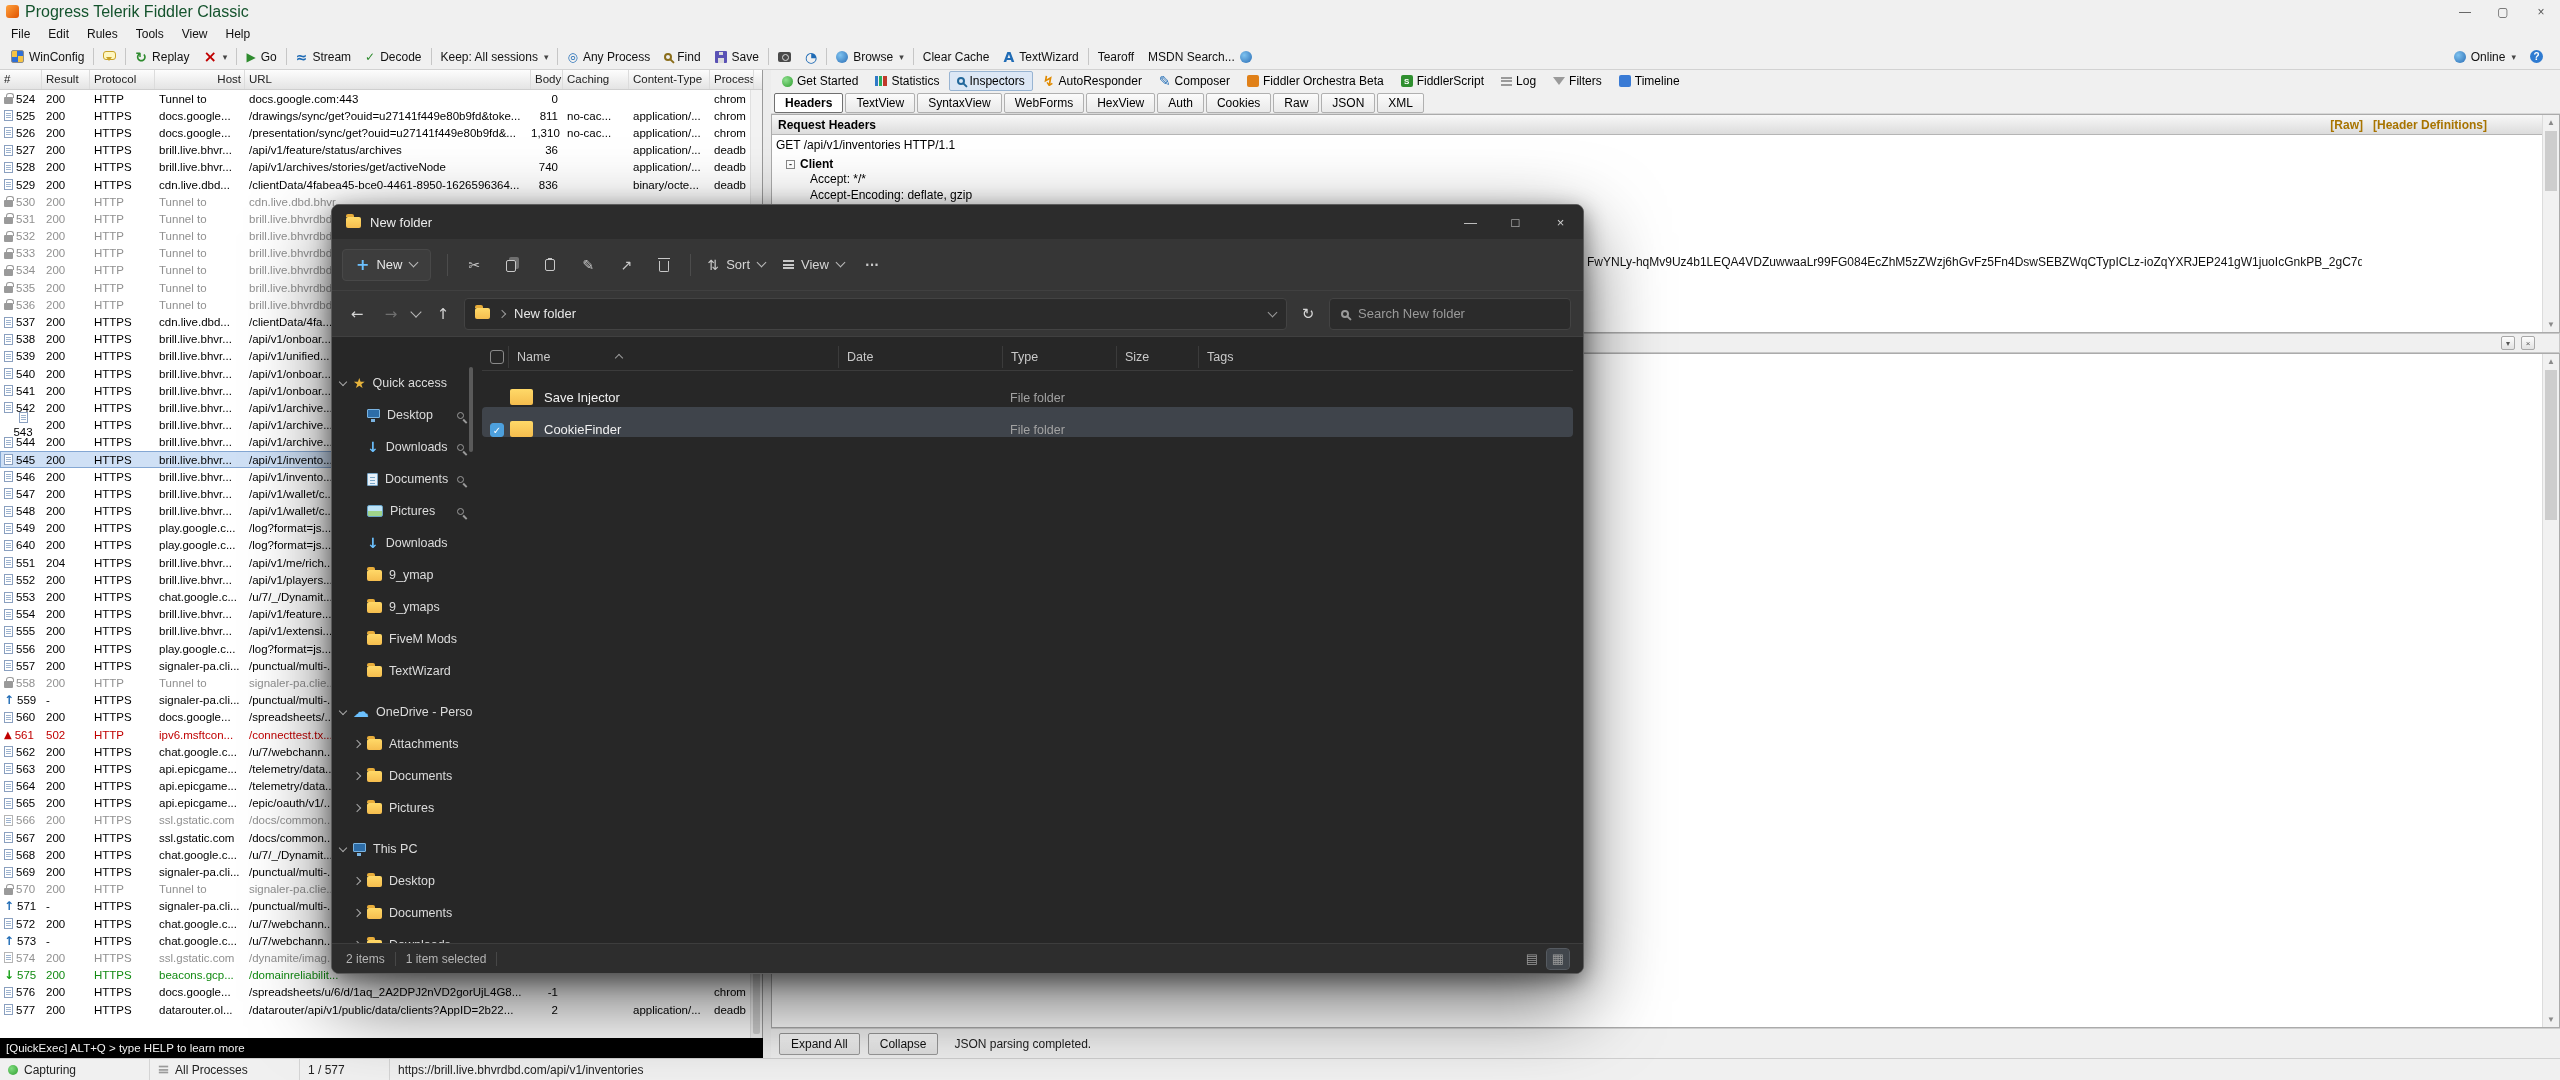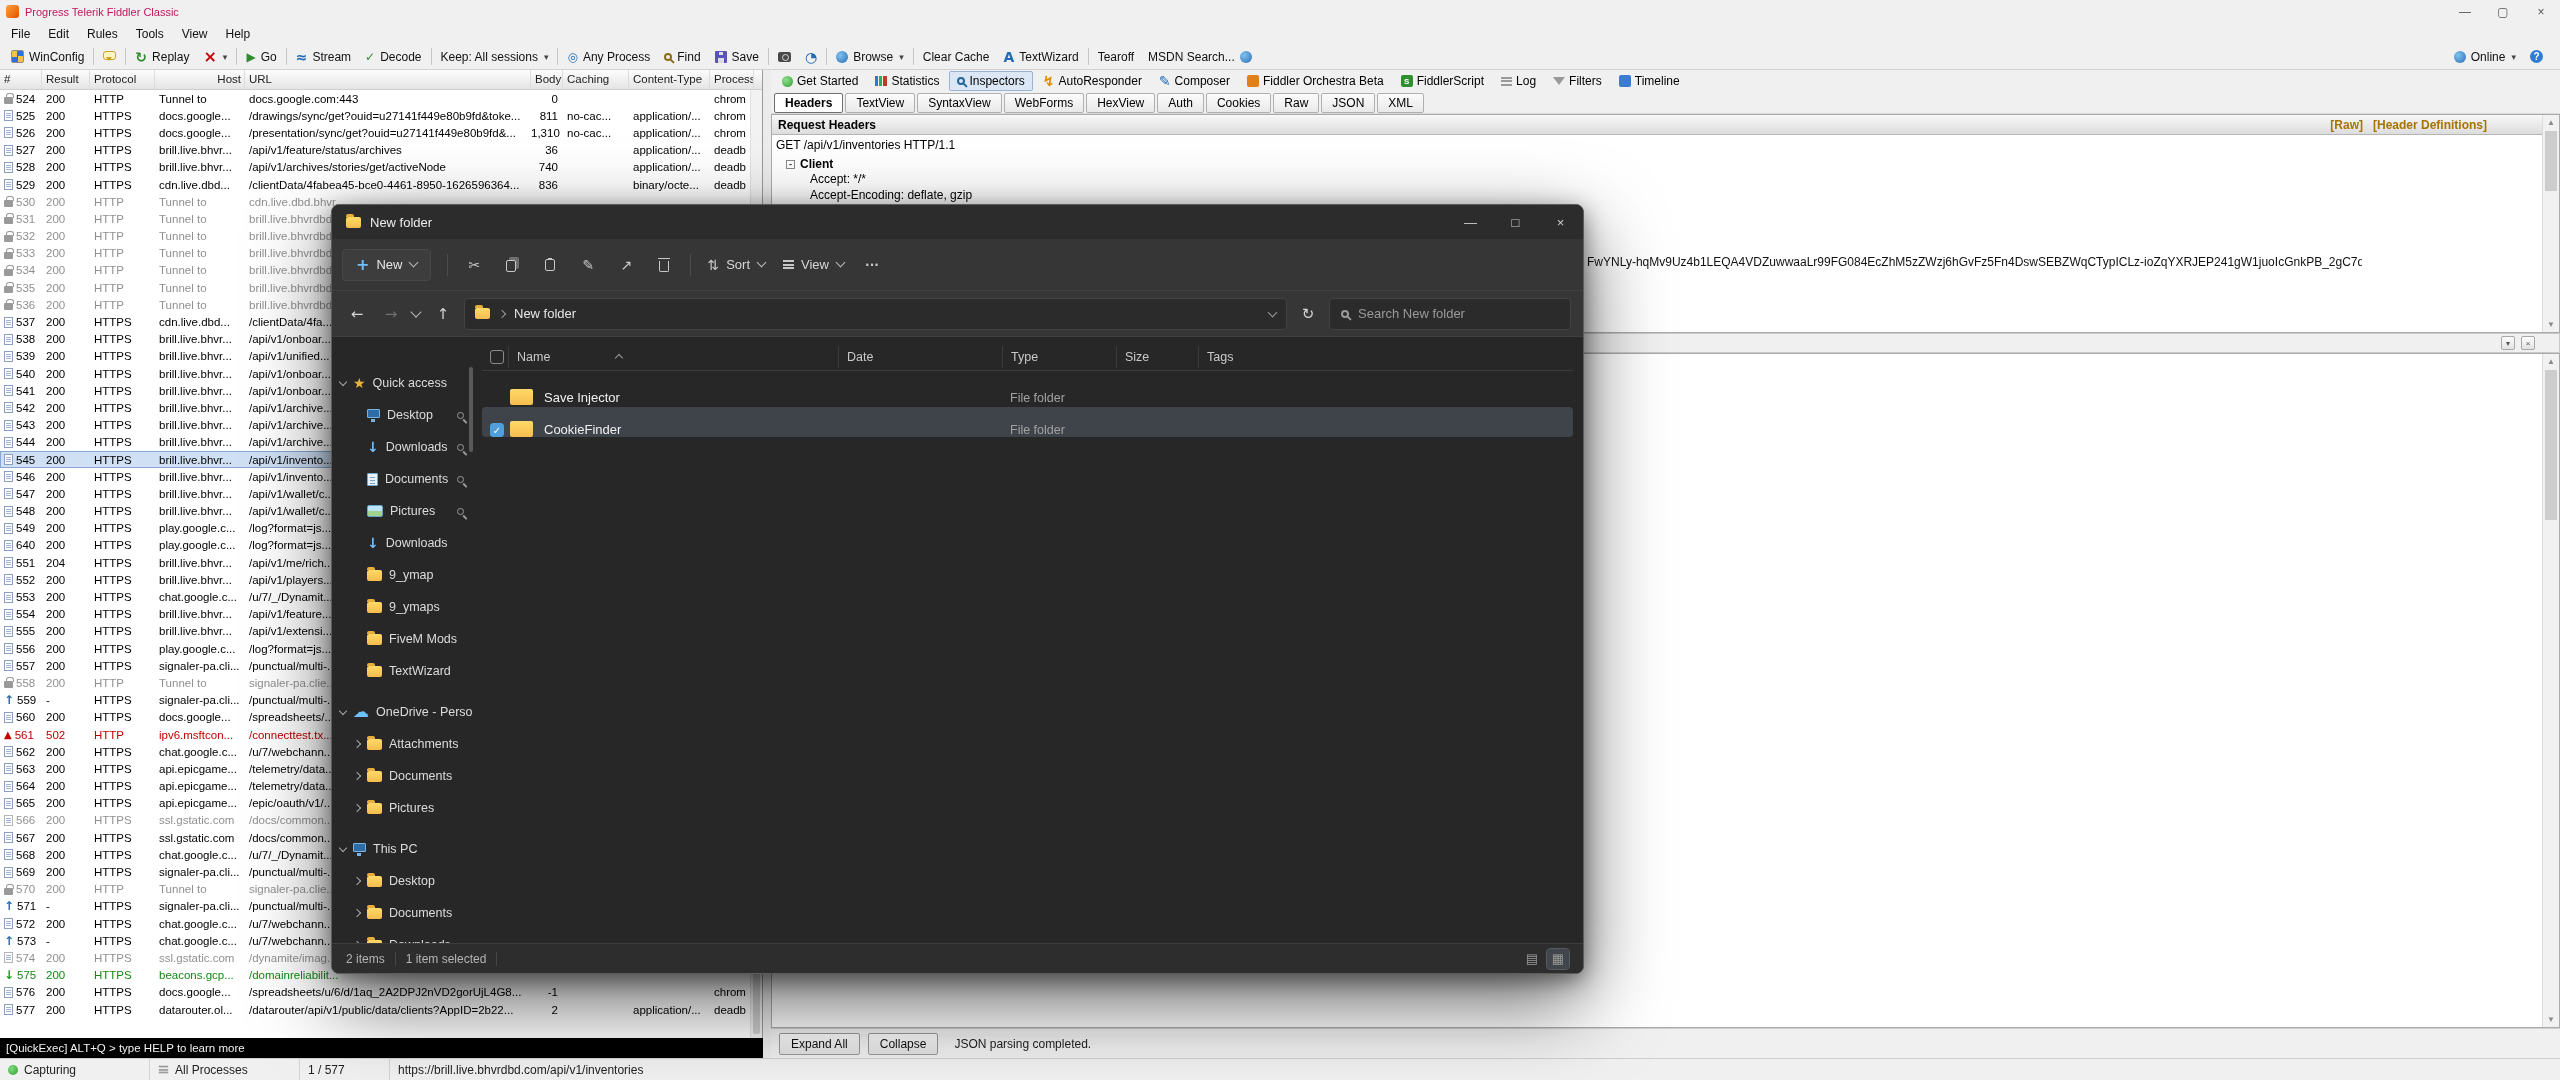--- a/index.html
+++ b/index.html
@@ -3,21 +3,21 @@
 <meta charset="utf-8">
 <style>
 *{margin:0;padding:0;box-sizing:border-box}
 html,body{width:2560px;height:1080px;overflow:hidden}
 body{font-family:"Liberation Sans","DejaVu Sans",sans-serif;background:#1a1a1a;position:relative;color:#000}
 
 
 .fiddler{position:absolute;inset:0;background:#f0f0f0}
 .f-titlebar{height:23px;background:#f0f0f0;display:flex;align-items:center;padding-left:6px;gap:6px}
 .f-appicon{width:13px;height:13px;border-radius:3px;background:linear-gradient(135deg,#ffa23d,#e05200)}
-.f-title{font-size:11px;color:#be185d}
+.f-title{font-size:16px;color:#14532d}
 .winctl{margin-left:auto;display:flex;height:100%}
 .winctl span{width:38px;display:flex;align-items:center;justify-content:center;font-size:12px;color:#555}
 .menubar{height:21px;display:flex;align-items:center;padding-left:2px;background:#f0f0f0}
 .menu-item{font-size:12px;padding:0 9px;color:#111}
 .toolbar{height:26px;display:flex;align-items:center;background:#f0f0f0;border-bottom:1px solid #d2d2d2;padding:0 4px}
 #toolbar-left{display:flex;align-items:center;height:100%}
 #toolbar-right{margin-left:auto;display:flex;align-items:flex-start;height:100%;padding-right:6px}
 .tb-item{display:flex;align-items:center;gap:5px;padding:0 7px;font-size:12px;height:100%;color:#111;white-space:nowrap}
 .tb-sep{width:1px;height:17px;background:#c6c6c6;margin:0 2px}
 .dda{font-size:9px;color:#444;margin-left:1px}
@@ -562,21 +562,21 @@
           <div class="cell" style="width: 48px;">200</div>
           <div class="cell" style="width: 65px;">HTTPS</div>
           <div class="cell" style="width: 90px;">brill.live.bhvr...</div>
           <div class="cell" style="width: 286px;">/api/v1/archive...</div>
           <div class="cell num" style="width: 32px;"></div>
           <div class="cell" style="width: 66px;"></div>
           <div class="cell" style="width: 81px;"></div>
           <div class="cell" style="width: 44px;"></div>
         </div>
         <div class="srow ">
-          <div class="cell c0" style="width: 42px;">
+          <div class="cell c0" style="width: 42px; flex-direction: column;">
             <span class="ci docic"></span>
             <span>543</span>
           </div>
           <div class="cell" style="width: 48px;">200</div>
           <div class="cell" style="width: 65px;">HTTPS</div>
           <div class="cell" style="width: 90px;">brill.live.bhvr...</div>
           <div class="cell" style="width: 286px;">/api/v1/archive...</div>
           <div class="cell num" style="width: 32px;"></div>
           <div class="cell" style="width: 66px;"></div>
           <div class="cell" style="width: 81px;"></div>

